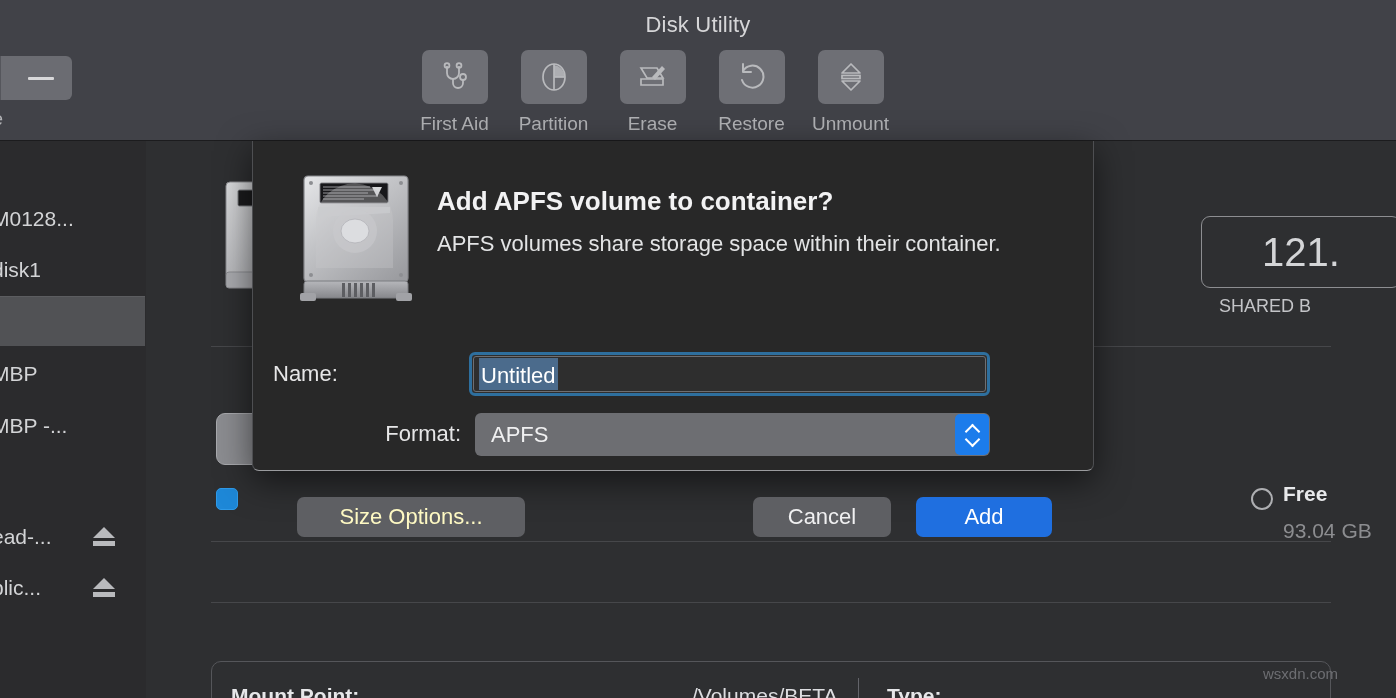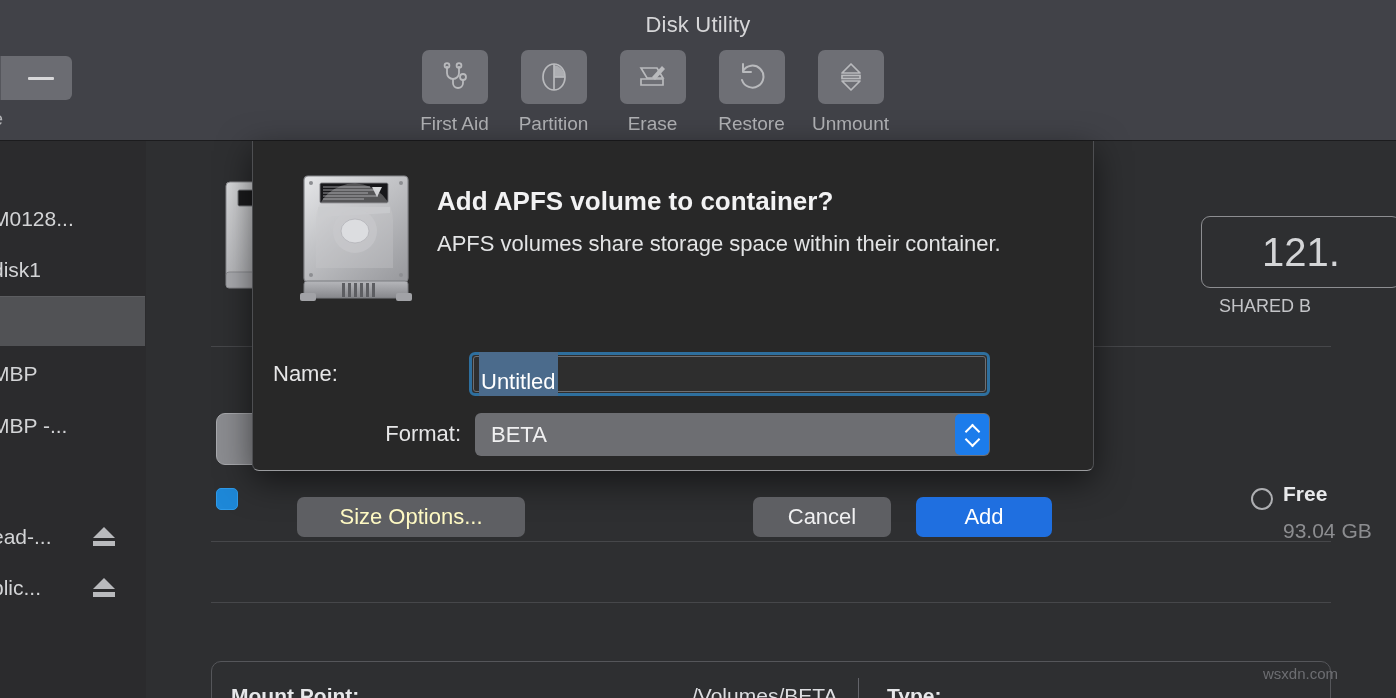--- a/index.html
+++ b/index.html
@@ -170,21 +170,21 @@
     border:3px solid #2e6f9e; border-radius:6px; background:#2e2e2e;
     padding:0;
   }
   .name-inner{
     position:absolute; left:1px; top:1px; width:513px; height:36px;
     border:1px solid #6e6f72; border-radius:3px; background:#2e2e2e;
     display:flex; align-items:center;
   }
   .name-sel{
     margin-left:5px; background:#4b6b8c; color:#ffffff;
-    font-size:22px; padding:19px 2px 3px 2px; line-height:1;
+    font-size:22px; padding:7px 2px 3px 2px; line-height:1;
   }
 
   .format-wrap{
     position:absolute; left:222px; top:272px; width:515px; height:43px;
     background:#6d6e72; border-radius:6px;
   }
   .format-val{
     position:absolute; left:16px; top:9px; font-size:22px; color:#f0f0f1;
   }
   .stepper{
@@ -441,21 +441,21 @@
     <div class="name-wrap">
       <div class="name-inner">
         <span class="name-sel">Untitled</span>
       </div>
     </div>
 
     <div class="field-row" style="left:20px; top:280px; width:188px; justify-content:flex-end;">
       <span class="field-label">Format:</span>
     </div>
     <div class="format-wrap">
-      <span class="format-val">BETA</span>
+      <span class="format-val">APFS</span>
       <span class="stepper">
         <span class="chev up"></span>
         <span class="chev down"></span>
       </span>
     </div>
 
     <div class="btn btn-size">Size Options...</div>
     <div class="btn btn-cancel">Cancel</div>
     <div class="btn btn-add">Add</div>
   </div>

